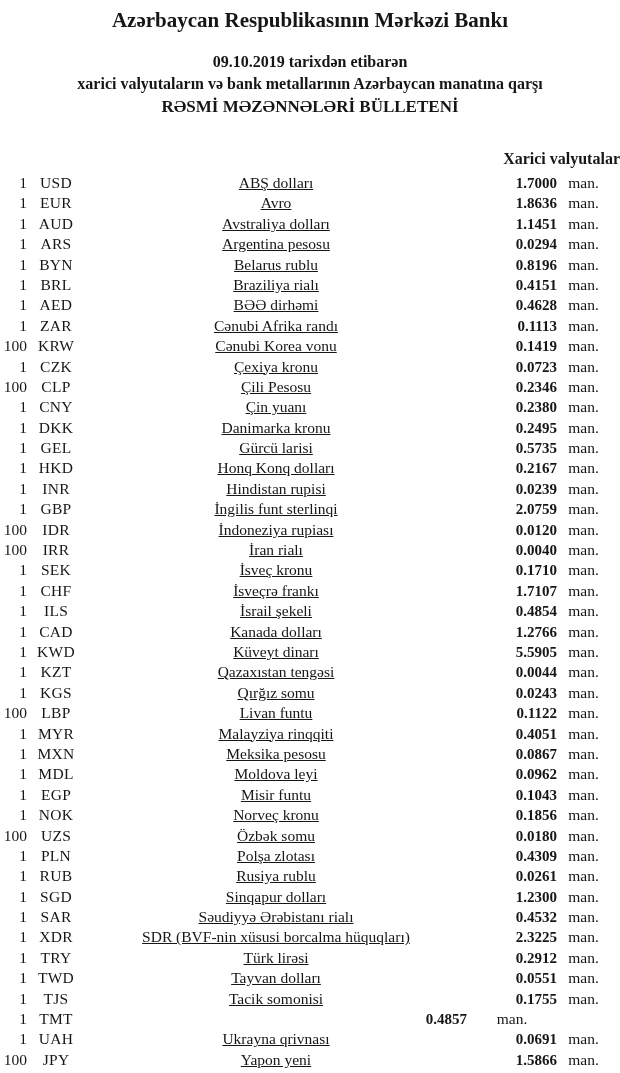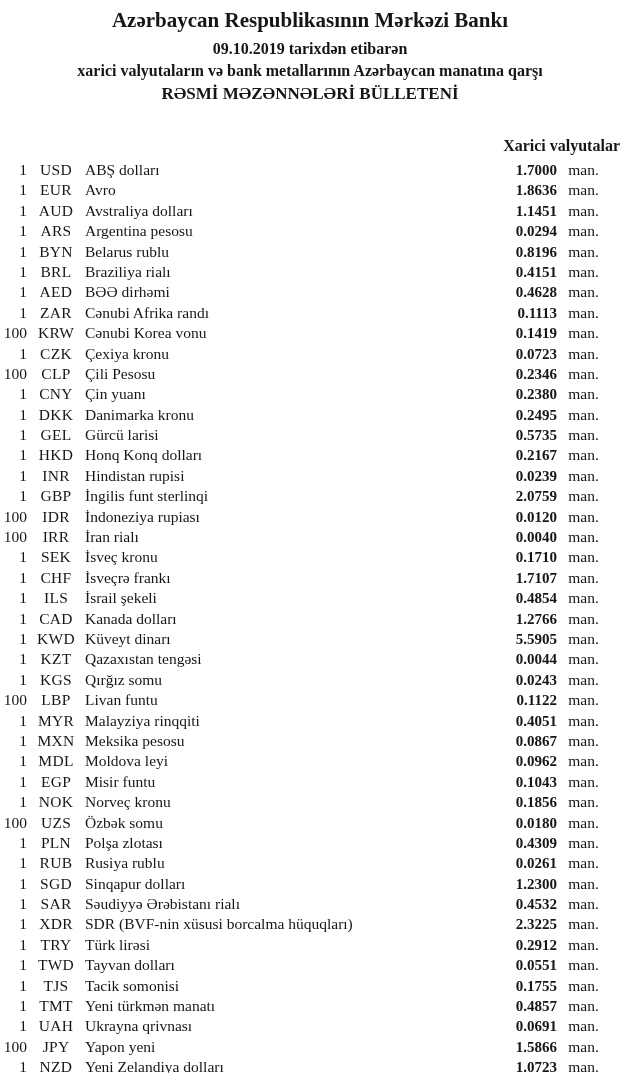--- a/index.html
+++ b/index.html
@@ -16,21 +16,21 @@
   .doc-header { text-align: center; padding-top: 7px; }
   .doc-title {
     font-size: 21px;
     line-height: 26px;
     font-weight: bold;
   }
   .doc-subtitle-date {
     font-size: 16px;
     line-height: 22px;
     font-weight: bold;
-    margin-top: 5px;
+    margin-top: 18px;
   }
   .doc-subtitle-subject {
     font-size: 16px;
     line-height: 22px;
     font-weight: bold;
   }
   .doc-subtitle-bulletin {
     font-size: 17px;
     line-height: 23px;
     font-weight: bold;
@@ -48,21 +48,21 @@
   .rate-row {
     display: grid;
     grid-template-columns: 27px 58px 1fr 90px 53px;
     height: 20.4px;
     line-height: 20.4px;
     font-size: 15.5px;
     align-items: baseline;
   }
   .col-qty   { text-align: right; }
   .col-code  { text-align: center; letter-spacing: 0.3px; }
-  .col-name  { text-align: left; }
+  .col-name  { text-align: center; text-decoration: underline; }
   .col-rate  { text-align: right; font-weight: bold; font-size: 15px; }
   .col-unit  { text-align: center; }
 </style>
 </head>
 <body style="color: rgb(22, 22, 22); background: rgb(255, 255, 255);">
 
 <div class="page">
 
   <div class="doc-header">
     <div class="doc-title">Azərbaycan Respublikasının Mərkəzi Bankı</div>
@@ -357,21 +357,20 @@
       <div class="rate-row">
       <span class="col-qty">1</span>
       <span class="col-code">TJS</span>
       <span class="col-name">Tacik somonisi</span>
       <span class="col-rate">0.1755</span>
       <span class="col-unit">man.</span>
     </div>
       <div class="rate-row">
       <span class="col-qty">1</span>
       <span class="col-code">TMT</span>
-      <span class="col-name">Yeni türkmən manatı</span>
       <span class="col-rate">0.4857</span>
       <span class="col-unit">man.</span>
     </div>
       <div class="rate-row">
       <span class="col-qty">1</span>
       <span class="col-code">UAH</span>
       <span class="col-name">Ukrayna qrivnası</span>
       <span class="col-rate">0.0691</span>
       <span class="col-unit">man.</span>
     </div>

